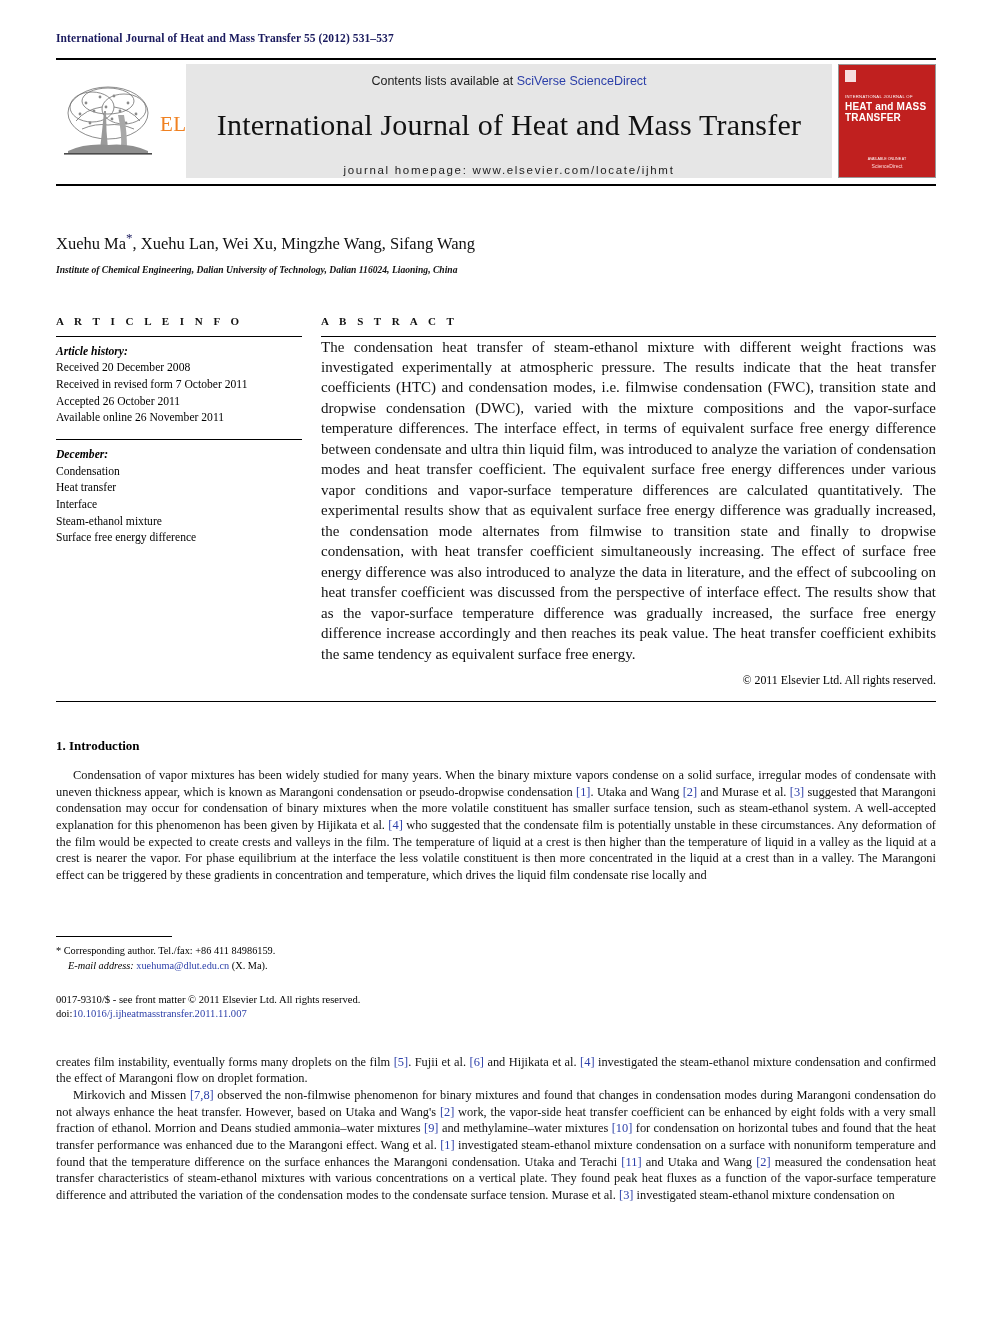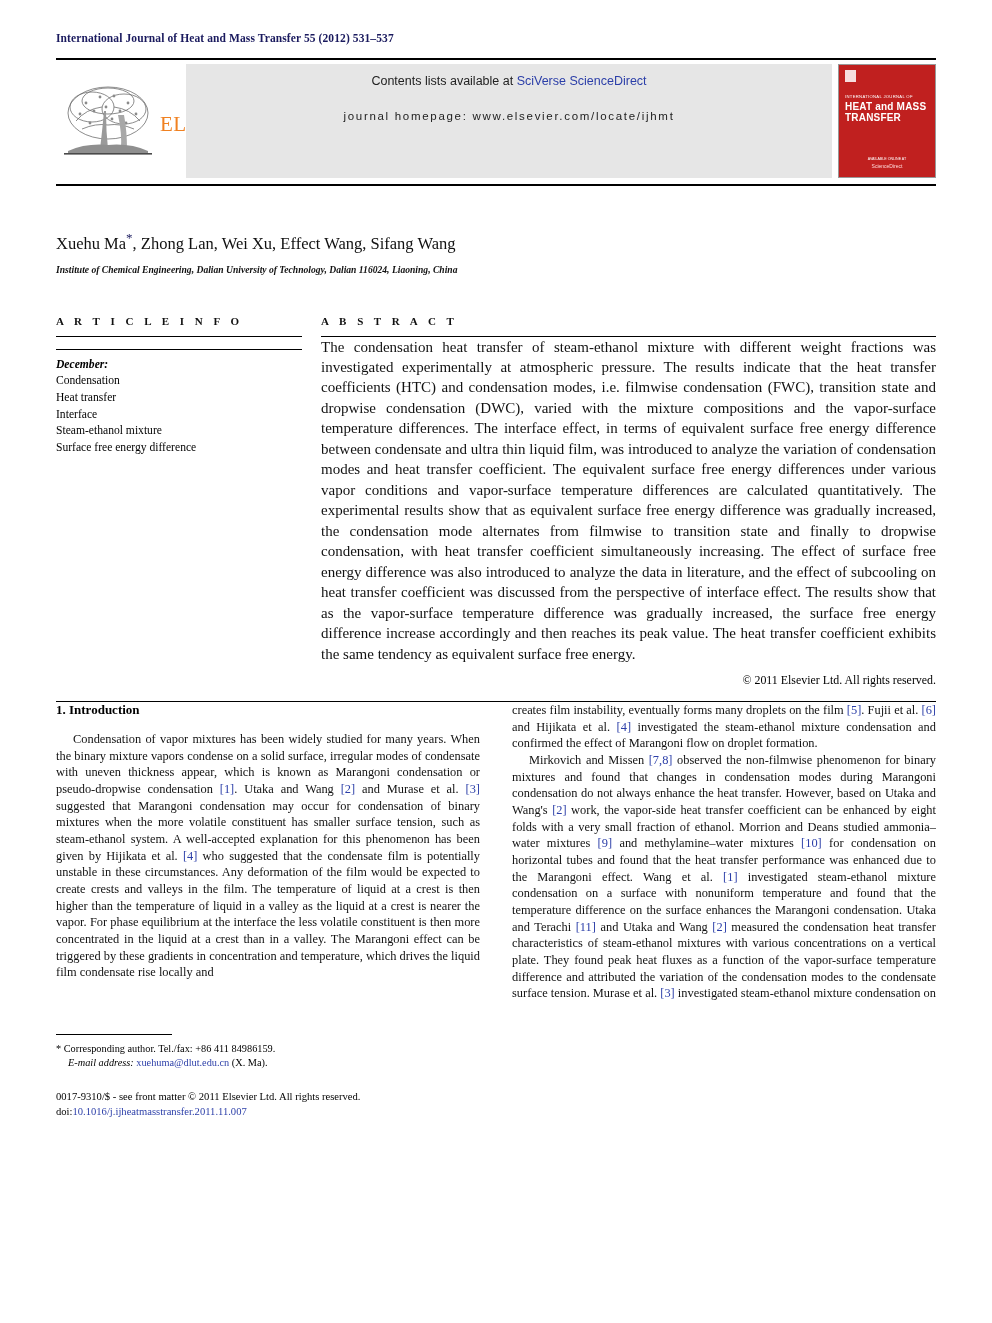--- a/index.html
+++ b/index.html
@@ -212,21 +212,23 @@
     margin-top: 9px;
   }
   .abstract-wrap-rule {
     border-top: 1.2px solid #000;
     margin-top: 13px;
   }
 
   
   .body-cols {
     display: flex;
+    margin-top: 36px;
     gap: 32px;
+    flex-direction: column;
   }
   .body-col { flex: 1 1 0; position: relative; }
   .section-title {
     font-size: 13px;
     font-weight: bold;
     margin: 0 0 13px 0;
   }
   .para {
     font-size: 12.4px;
     line-height: 1.345;
@@ -307,45 +309,53 @@
           <rect x="8" y="72" width="88" height="1.6" fill="#4a4a4a"></rect>
         </svg>
       </span>
       <div class="elsevier-word">ELSEVIER</div>
     </div>
 
     <div class="masthead-center">
       <div class="contents-line">
         <span>Contents lists available at </span><a href="#">SciVerse ScienceDirect</a>
       </div>
+      <div class="journal-title-big">International Journal of Heat and Mass Transfer</div>
       <div class="homepage-line">journal homepage: www.elsevier.com/locate/ijhmt</div>
     </div>
 
     <div class="cover-thumb">
       <div class="cover-elsevier-mark"></div>
       <div class="cover-small">INTERNATIONAL JOURNAL OF</div>
       <div class="cover-big">HEAT and MASS</div>
       <div class="cover-big">TRANSFER</div>
       <div class="cover-bottom">
         <span class="cover-bottom-line1">AVAILABLE ONLINE AT</span>
         <span class="cover-bottom-line2">ScienceDirect</span>
       </div>
     </div>
   </div>
   <div class="mast-rule"></div>
 
   <div class="title-block">
-    <div class="authors"><span>Xuehu Ma</span><span class="star">*</span><span>, Zhong Lan, Wei Xu, Effect Wang, Sifang Wang</span></div>
+    <div class="authors"><span>Xuehu Ma</span><span class="star">*</span><span>, Xuehu Lan, Wei Xu, Mingzhe Wang, Sifang Wang</span></div>
     <div class="affiliation">Institute of Chemical Engineering, Dalian University of Technology, Dalian 116024, Liaoning, China</div>
   </div>
 
   <div class="info-abstract">
     <div class="col-info">
       <div class="sec-head">A R T I C L E    I N F O</div>
       <div class="hr-thin"></div>
+      <div class="info-body">
+        <div class="info-label">Article history:</div>
+        <div>Received 20 December 2008</div>
+        <div>Received in revised form 7 October 2011</div>
+        <div>Accepted 26 October 2011</div>
+        <div>Available online 26 November 2011</div>
+      </div>
       <div class="hr-thin2"></div>
       <div class="info-body" style="margin-top:0">
         <div class="info-label">December:</div>
         <div>Condensation</div>
         <div>Heat transfer</div>
         <div>Interface</div>
         <div>Steam-ethanol mixture</div>
         <div>Surface free energy difference</div>
       </div>
     </div>

